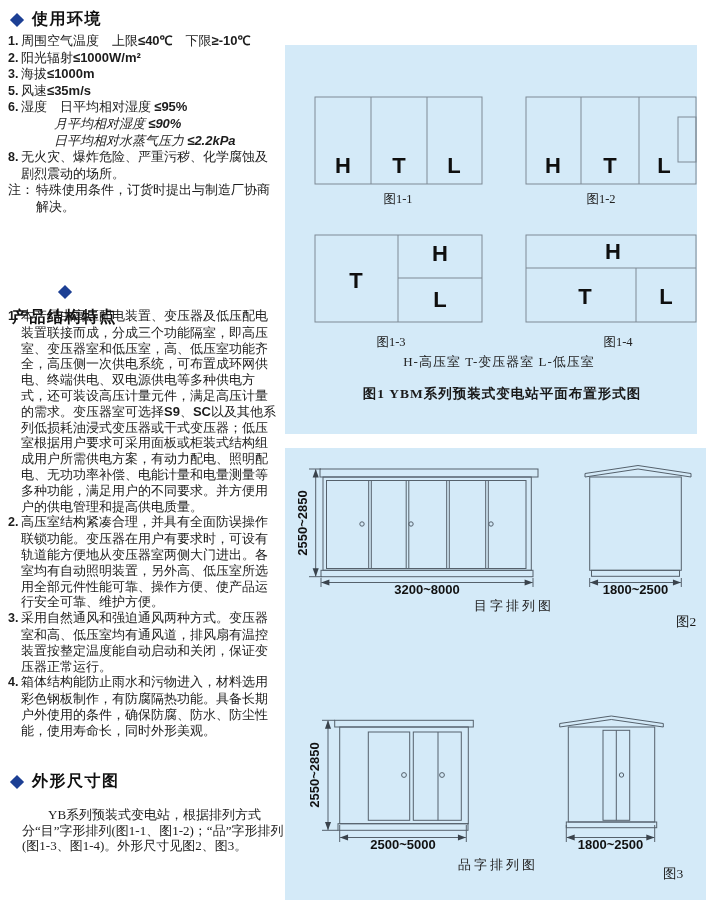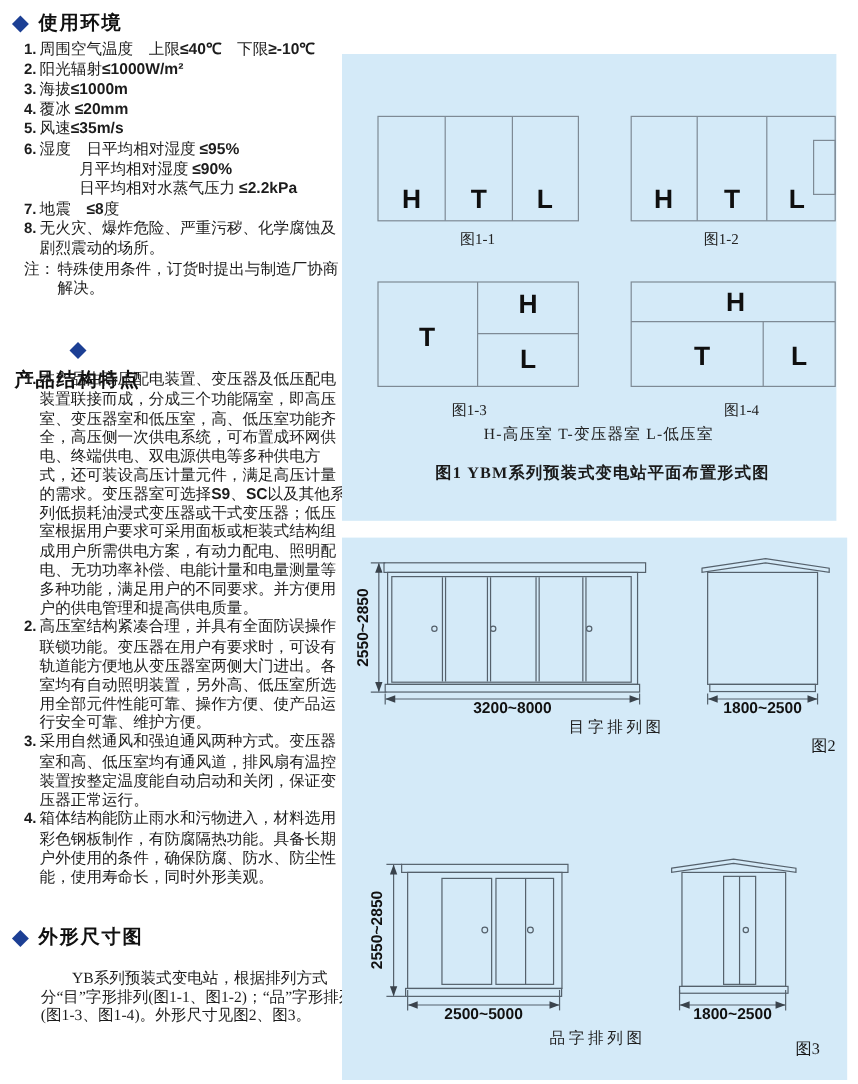--- a/index.html
+++ b/index.html
@@ -6,27 +6,27 @@
   #page{position:relative;width:706px;height:903px;background:#ffffff;overflow:hidden;
         font-family:"Liberation Serif",serif;color:#1f1f1f;}
 
   
   .heading{position:absolute;display:flex;align-items:center;gap:10px;
            font-family:"Liberation Sans",sans-serif;font-weight:bold;font-size:16px;
            color:#101010;letter-spacing:1.5px;}
   .diamond{width:10px;height:10px;background:#1c3f94;transform:rotate(45deg);flex:none;}
 
   
-  .textcol{position:absolute;left:20px;width:267px;font-size:13px;color:#1c1c1c;}
+  .textcol{position:absolute;left:8px;width:267px;font-size:13px;color:#1c1c1c;}
   #usage-list{top:33px;line-height:16.6px;}
   #features-list{top:308px;line-height:15.8px;width:269px;}
   .u-item{padding-left:13px;}
   .u-num{display:inline-block;width:13px;margin-left:-13px;
          font-family:"Liberation Sans",sans-serif;font-weight:bold;font-size:12.5px;}
-  .u-item.sub{padding-left:46px;}
+  .u-item.sub{padding-left:46px;font-style:italic;}
   .u-item.note{padding-left:28px;}
   .u-item.note .u-num{width:28px;margin-left:-28px;font-family:"Liberation Serif",serif;
                       font-weight:normal;font-size:13px;}
   .u-text b{font-family:"Liberation Sans",sans-serif;font-weight:bold;}
   #outline-par{top:793px;line-height:15.5px;text-indent:2em;margin:14px;}
 
   
   .panel{position:absolute;background:#d4eaf8;}
   #panel1{left:285px;top:45px;width:412px;height:389px;}
   #panel2{left:285px;top:448px;width:430px;height:452px;}
@@ -58,44 +58,38 @@
       </div>
 
       <div class="u-item">
         <span class="u-num">2.</span><span class="u-text">阳光辐射<b>≤1000W/m²</b></span>
       </div>
 
       <div class="u-item">
         <span class="u-num">3.</span><span class="u-text">海拔<b>≤1000m</b></span>
       </div>
 
-      <div class="u-item">
-        <span class="u-num">4.</span><span class="u-text">覆冰 <b>≤20mm</b></span>
-      </div>
 
       <div class="u-item">
         <span class="u-num">5.</span><span class="u-text">风速<b>≤35m/s</b></span>
       </div>
 
       <div class="u-item">
         <span class="u-num">6.</span><span class="u-text">湿度　日平均相对湿度 <b>≤95%</b></span>
       </div>
 
       <div class="u-item sub">
         <span class="u-num"></span><span class="u-text">月平均相对湿度 <b>≤90%</b></span>
       </div>
 
       <div class="u-item sub">
         <span class="u-num"></span><span class="u-text">日平均相对水蒸气压力 <b>≤2.2kPa</b></span>
       </div>
 
 
-      <div class="u-item">
-        <span class="u-num">7.</span><span class="u-text">地震　<b>≤8</b>度</span>
-      </div>
 
       <div class="u-item">
         <span class="u-num">8.</span><span class="u-text">无火灾、爆炸危险、严重污秽、化学腐蚀及剧烈震动的场所。</span>
       </div>
 
       <div class="u-item note">
         <span class="u-num">注：</span><span class="u-text">特殊使用条件，订货时提出与制造厂协商解决。</span>
       </div>
     </div>
 

